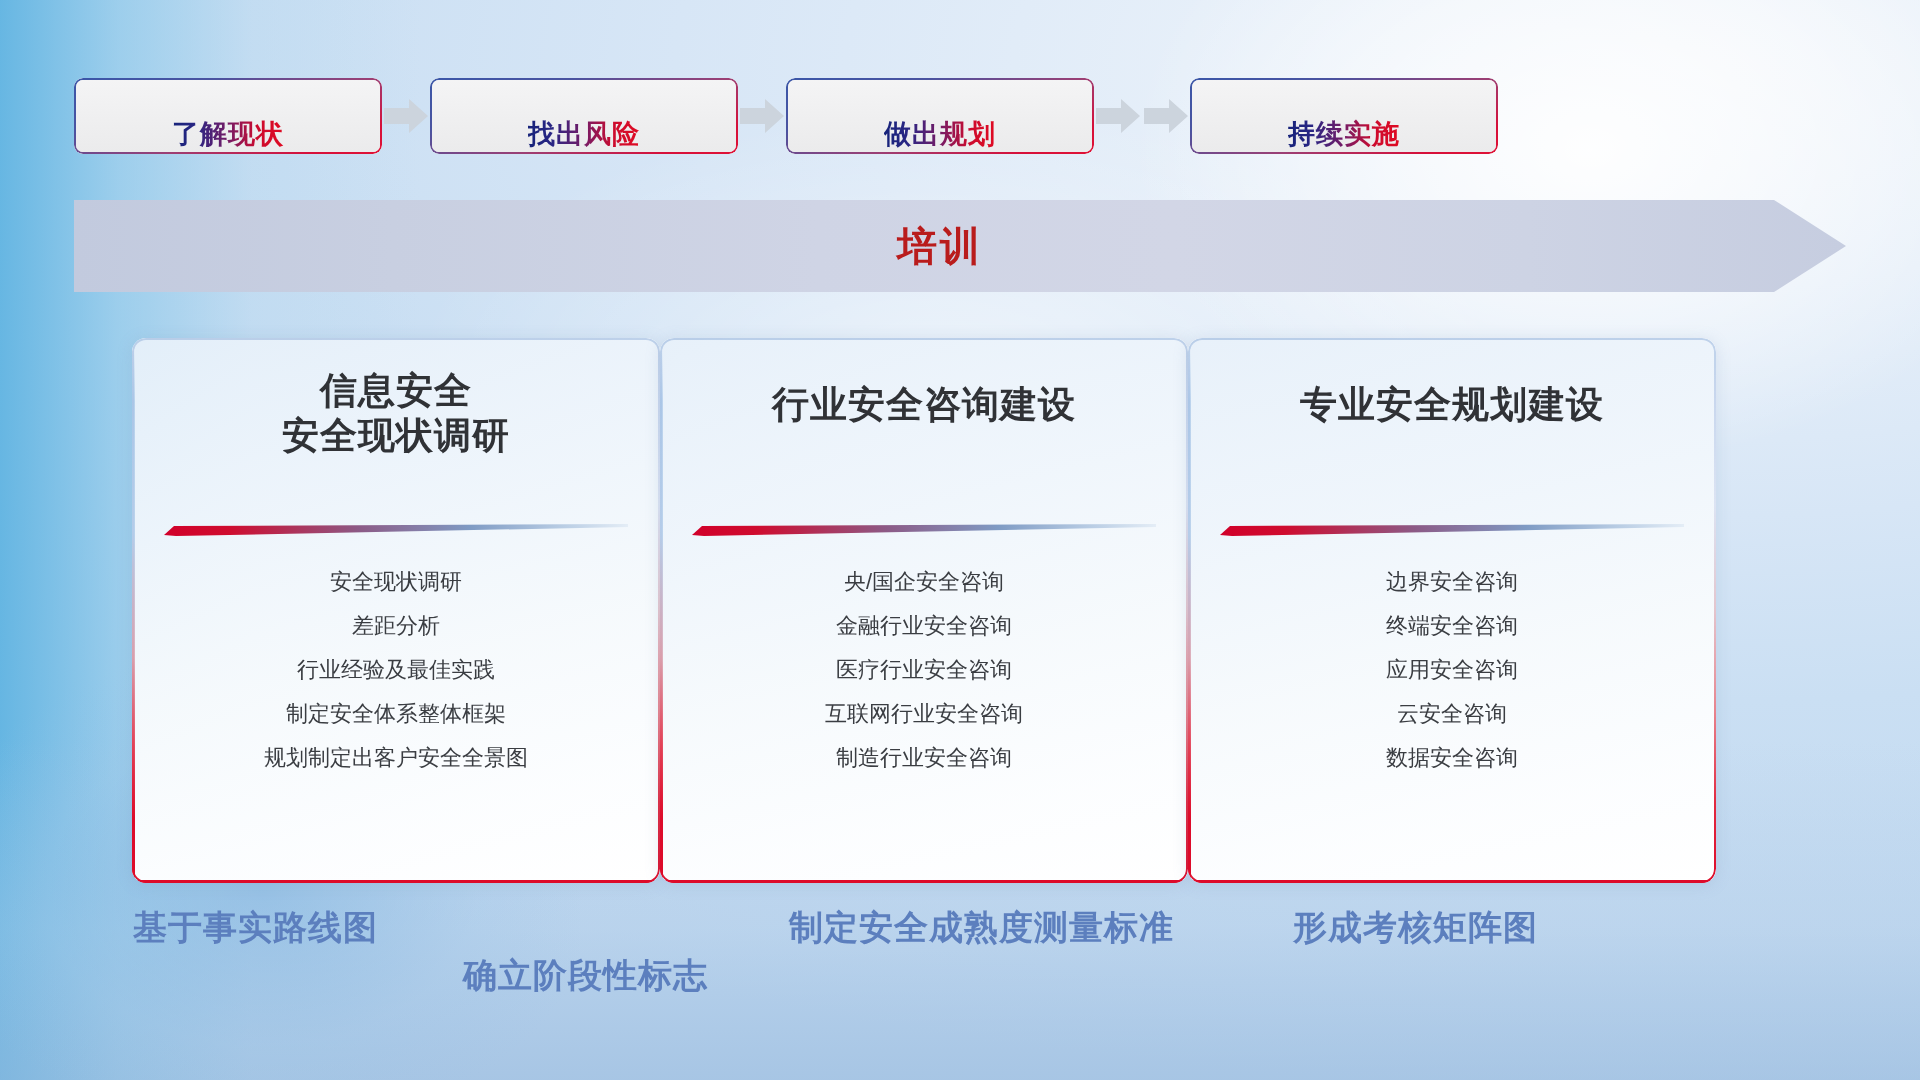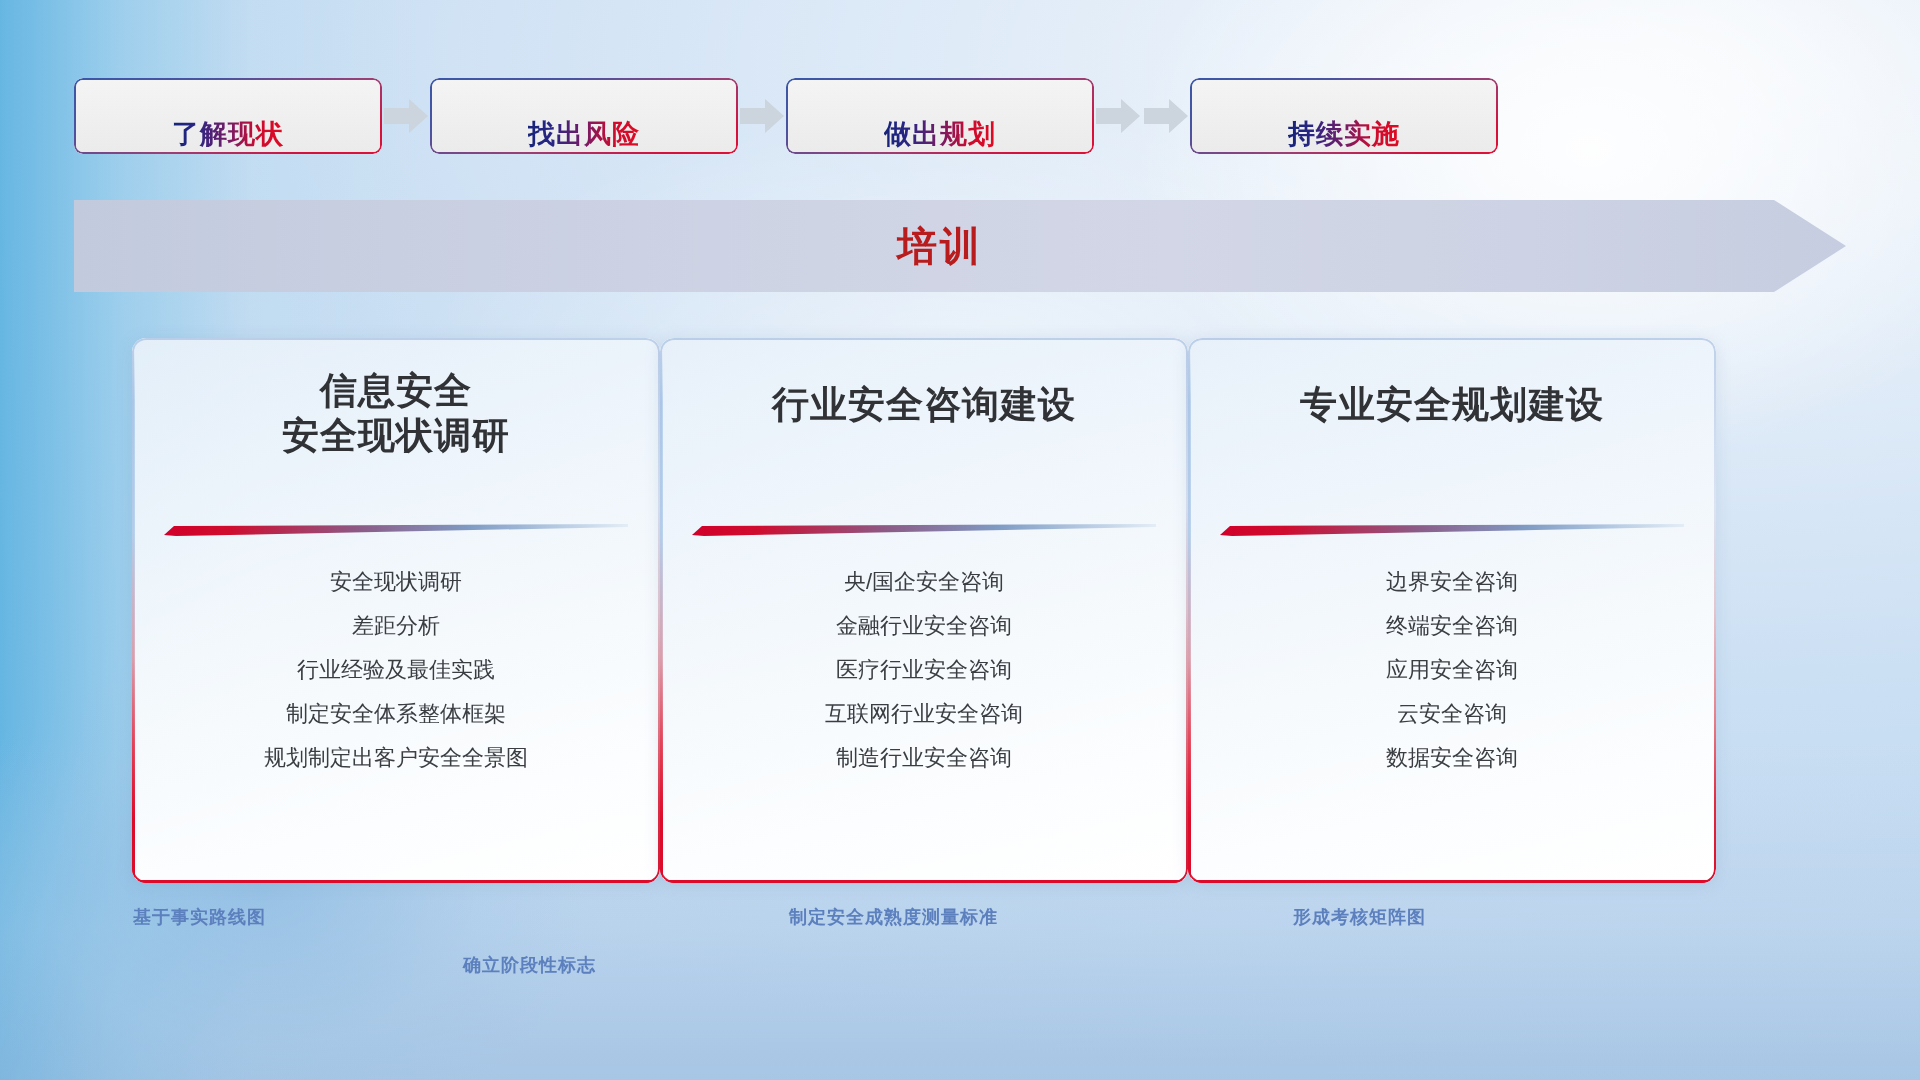--- a/index.html
+++ b/index.html
@@ -159,21 +159,21 @@
   .card-list-item{
     font-size:22px; color:#3a3d42; line-height:1.45; white-space:nowrap;
   }
 
   
   #footer-labels{
     position:absolute; left:0; top:905px; width:1920px; height:56px;
   }
   .footer-label{
     position:absolute;
-    font-size:18px; font-weight:700; color:#5c7fbe; letter-spacing:1px;
+    font-size:34px; font-weight:700; color:#5c7fbe; letter-spacing:1px;
     white-space:nowrap;
   }
   #footer-label-0{ left:133px; }
   #footer-label-1{ left:463px;margin-top:48px; }
   #footer-label-2{ left:789px;font-family:Liberation Serif, serif; }
   #footer-label-3{ left:1293px; }
 </style>
 </head>
 <body>
 

